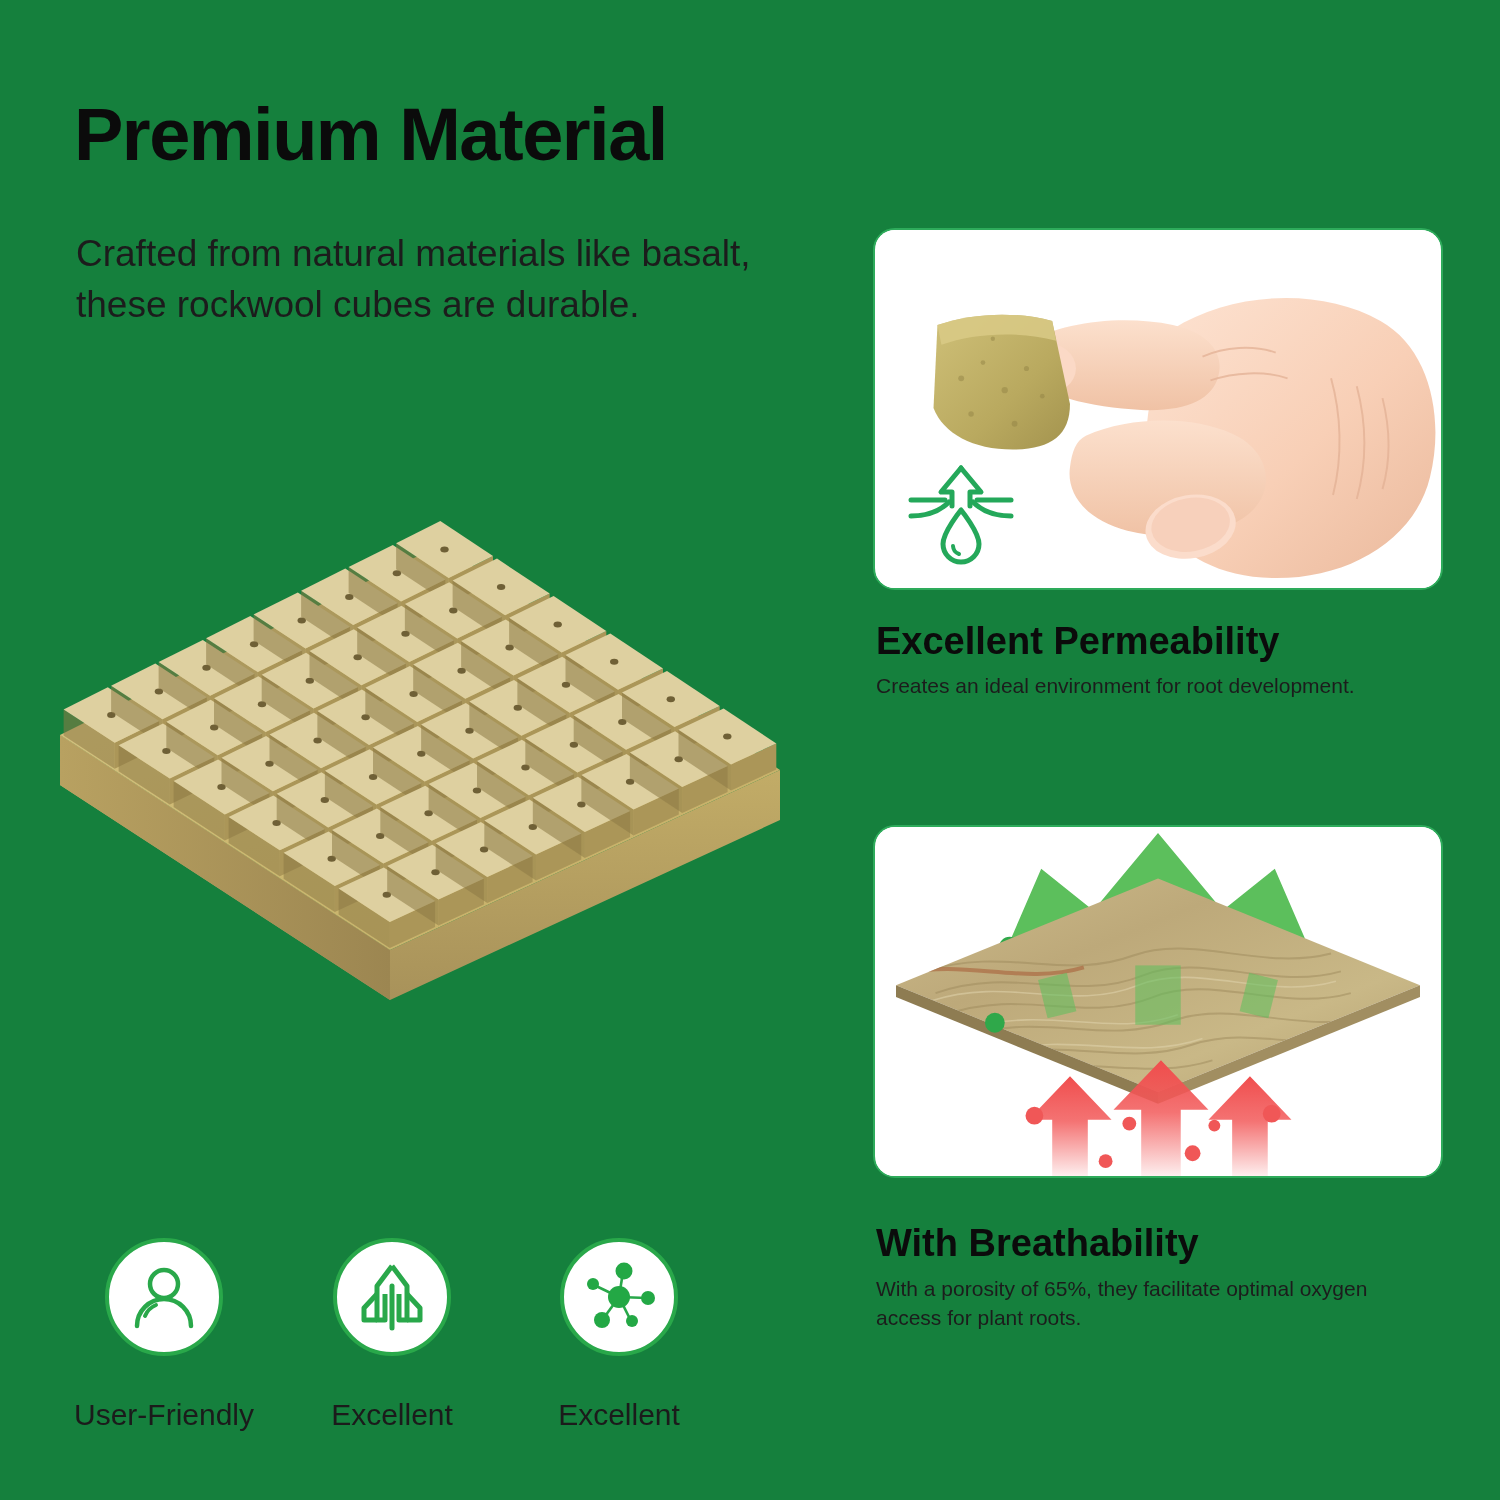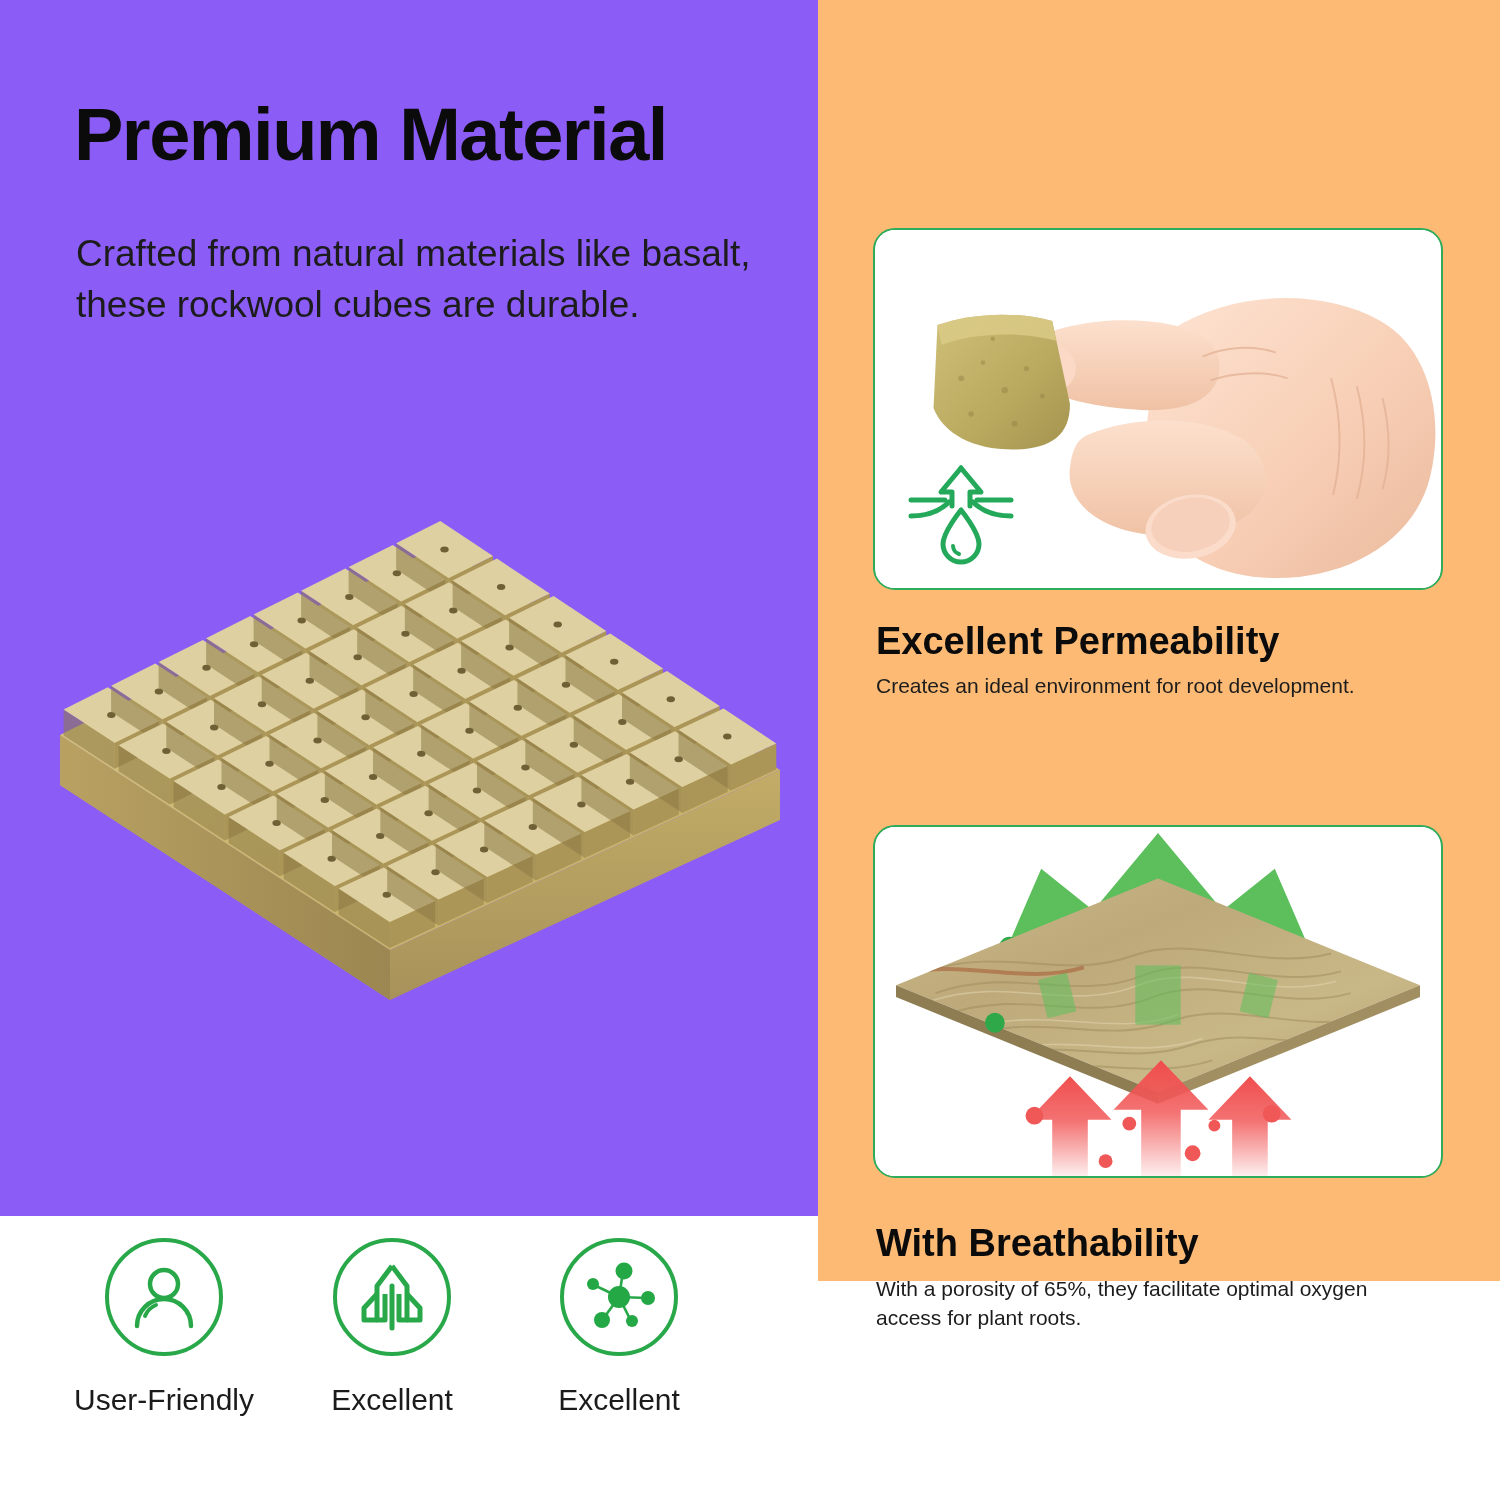--- a/index.html
+++ b/index.html
@@ -7,22 +7,22 @@
   body {
     font-family:"Liberation Sans", sans-serif;
     background:#ffffff;
     position:relative;
     overflow:hidden;
   }
   #root { position:absolute; inset:0; display:flex; }
 
   
   .left-panel {
-    width:818px; height:1216px;
-    background:#8b5cf6;
+    width:818px; height:1500px;
+    background:#15803d;
     position:relative;
   }
   .headline {
     position:absolute; left:74px; top:98px;
     font-size:74px; font-weight:bold; letter-spacing:-1.5px;
     color:#0b0b0b; line-height:1.0;
     white-space:nowrap;
   }
   .subhead {
     position:absolute; left:76px; top:228px;
@@ -50,28 +50,28 @@
   .feature.f1 { left:228px; }
   .feature.f2 { left:455px; }
   .feature .ring {
     width:118px; height:118px; margin:0 auto;
     border:4px solid #29a84a; border-radius:50%;
     display:flex; align-items:center; justify-content:center;
     background:#fff;
   }
   .feature .ring svg { display:block; }
   .feature .flabel {
-    margin-top:27px; font-size:30px; color:#1b1b1b; font-weight:400;
+    margin-top:42px; font-size:30px; color:#1b1b1b; font-weight:400;
     white-space:nowrap;
   }
 
   
   .right-panel {
-    width:682px; height:1281px;
-    background:#fdba74;
+    width:682px; height:1500px;
+    background:#15803d;
     position:relative;
   }
   .card {
     position:absolute;
     background:#ffffff;
     border:2px solid #2eab5b;
     border-radius:22px;
     overflow:hidden;
   }
   .card.c1 { left:55px; top:228px; width:570px; height:362px; }

